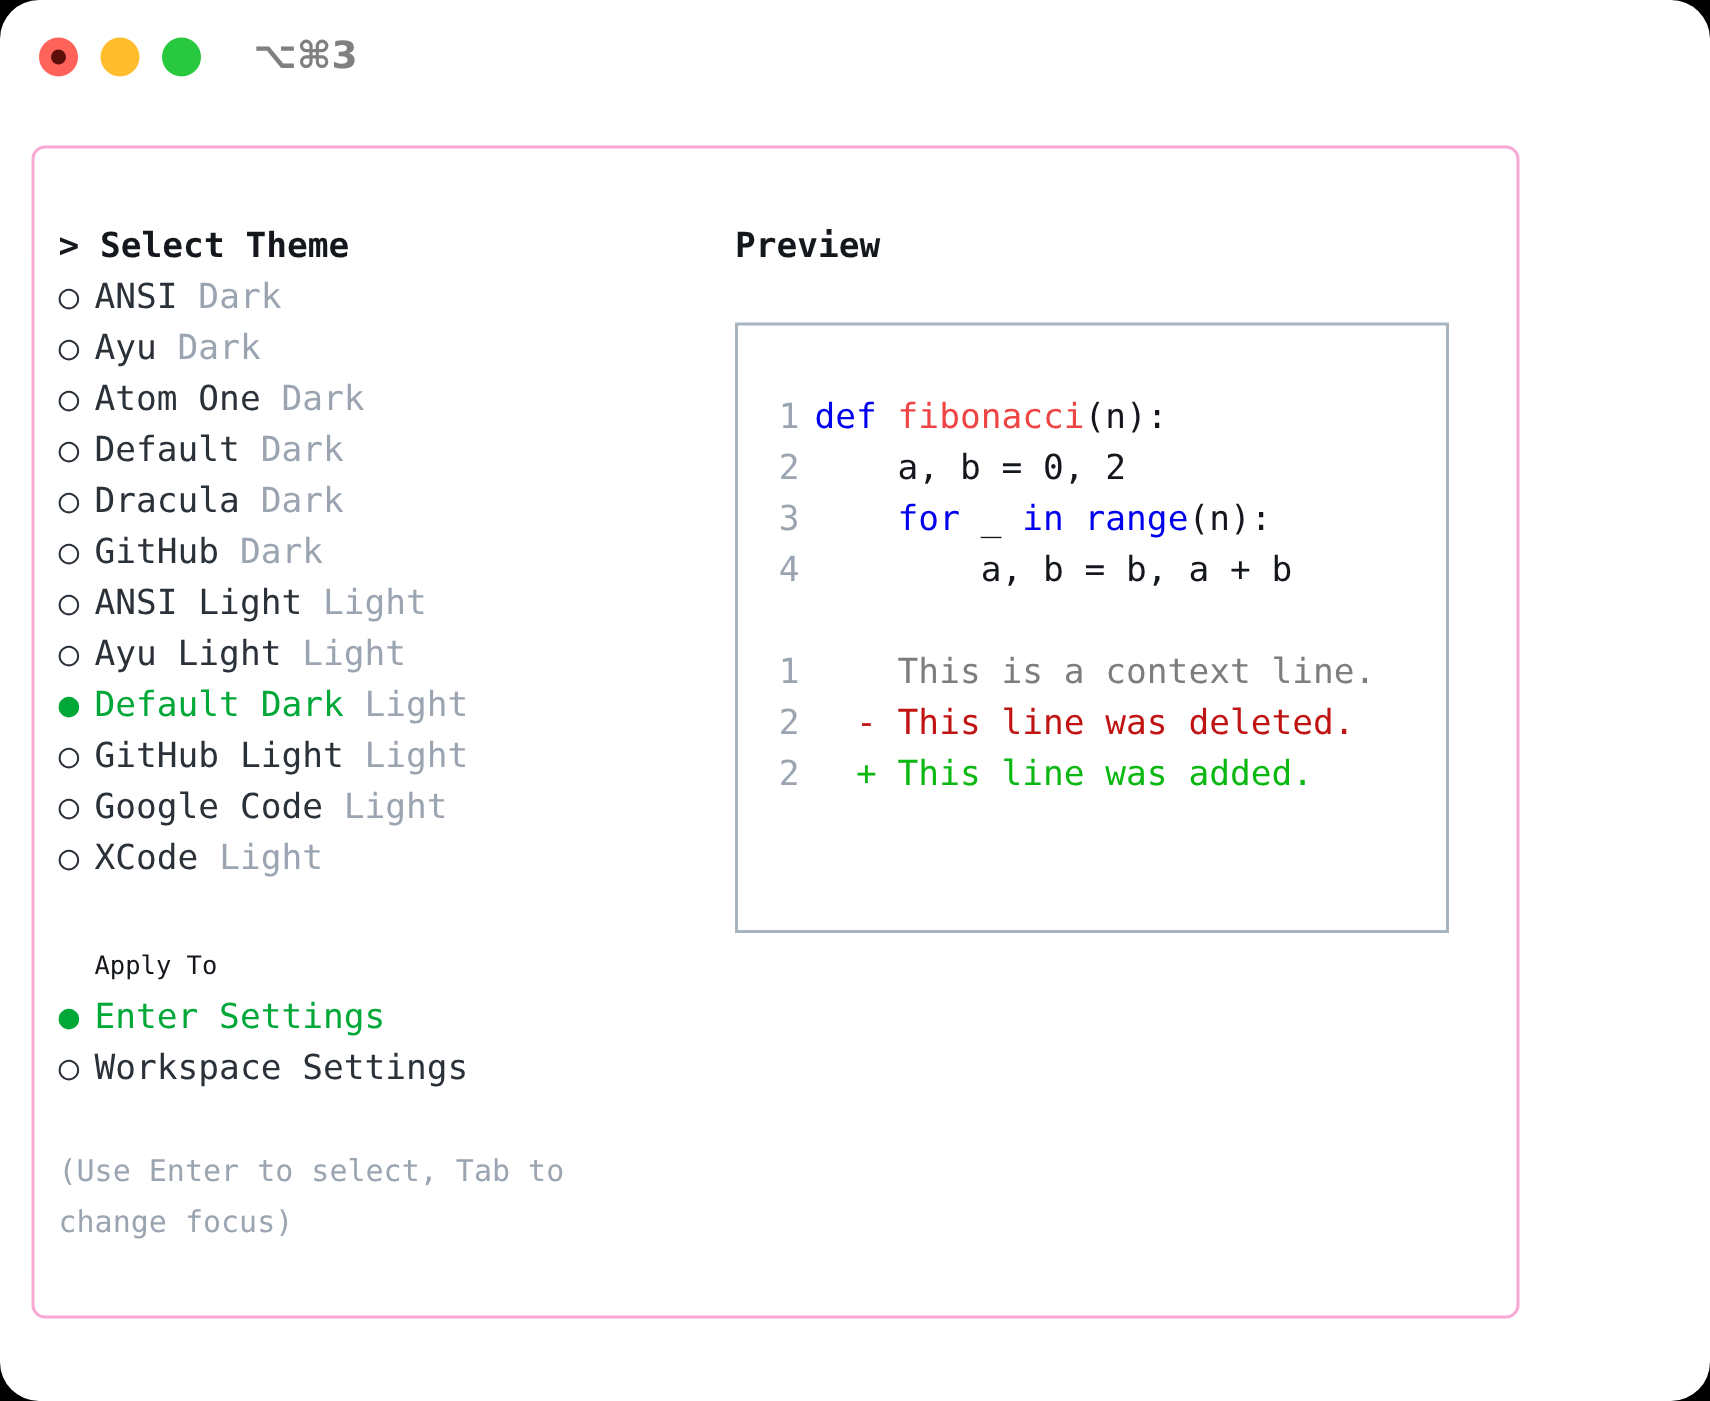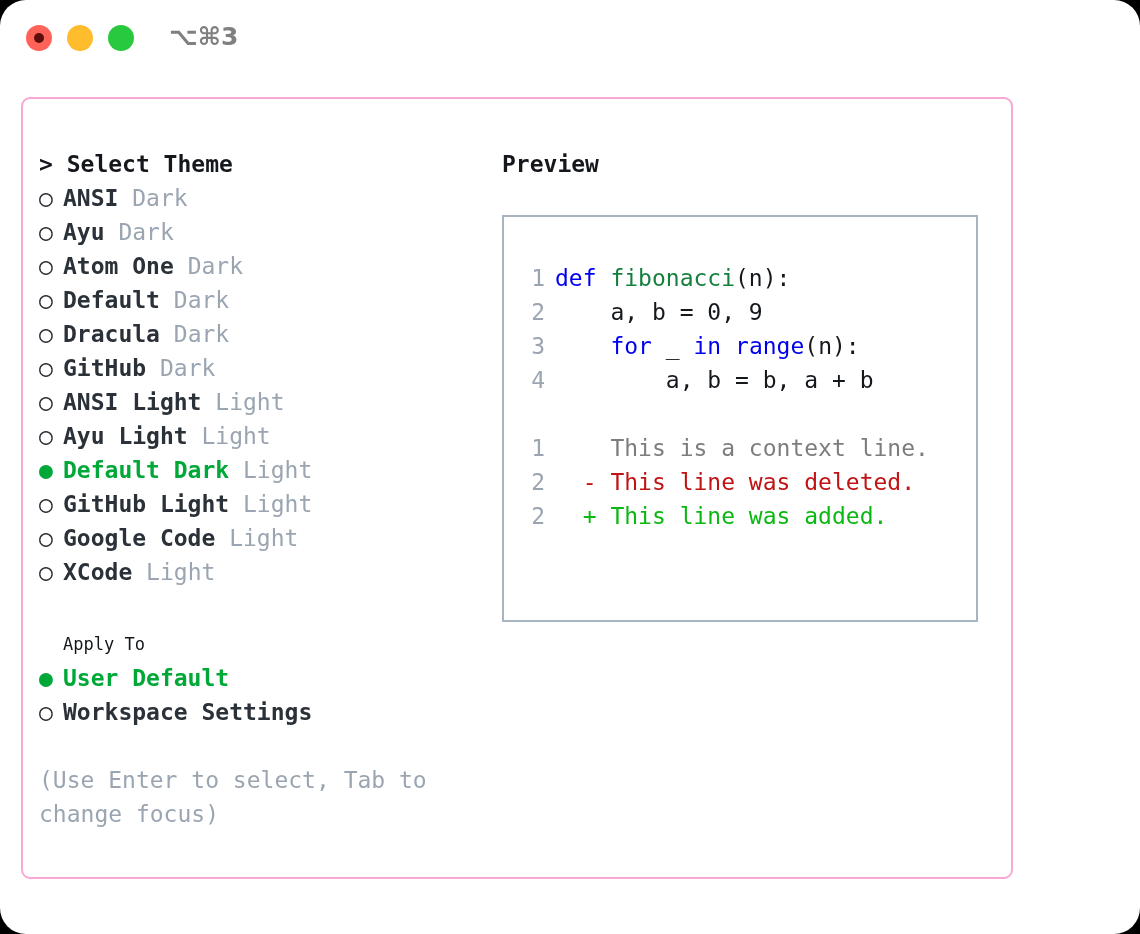--- a/index.html
+++ b/index.html
@@ -101,47 +101,47 @@
     white-space: pre;
     display: block;
   }
   .bullet {
     display: inline-block;
     width: 24px;
   }
   .bullet.off { color: #2b3138; }
   .bullet.on  { color: #00a838; }
   .theme-row.selected .name { color: #00a838; }
-  .name { color: #2b3138; font-weight: bold; }
+  .name { color: #2b3138; }
   .variant { color: #9aa5b1; }
 
   .section-gap { height: 38px; }
 
   .apply-title {
     font-size: 17px;
     font-weight: normal;
     color: #14181d;
     height: 34px;
     line-height: 34px;
     white-space: pre;
     padding-left: 24px;
   }
   .hint {
     margin-top: 34px;
-    font-size: 23px;
+    font-size: 20px;
     line-height: 34px;
     color: #9aa5b1;
     width: 400px;
     white-space: pre-wrap;
   }
 
   
   .right-col {
     position: absolute;
-    left: 479px;
+    left: 467px;
     top: 48px;
     width: 490px;
   }
   .preview-title {
     font-size: 23px;
     font-weight: bold;
     color: #14181d;
     height: 34px;
     line-height: 34px;
     white-space: pre;
@@ -164,21 +164,21 @@
     color: #2b3138;
   }
   .ln {
     display: inline-block;
     width: 24px;
     text-align: right;
     color: #9aa5b1;
     margin-right: 10px;
   }
   .kw   { color: #0000ee; }
-  .fn   { color: #15803d; }
+  .fn   { color: #ef4444; }
   .plain{ color: #14181d; }
   .diff-gap { height: 34px; }
   .diff-ctx { color: #7d7d7d; }
   .diff-del { color: #c01414; }
   .diff-add { color: #0bb812; }
 </style>
 </head>
 <body>
 
 <div class="page">
@@ -210,35 +210,35 @@
           <div class="theme-row"><span class="bullet off">○</span><span class="name">GitHub Light</span><span class="variant"> Light</span></div>
           <div class="theme-row"><span class="bullet off">○</span><span class="name">Google Code</span><span class="variant"> Light</span></div>
           <div class="theme-row"><span class="bullet off">○</span><span class="name">XCode</span><span class="variant"> Light</span></div>
         </div>
 
       <div class="section-gap"></div>
 
       <div class="apply-title">Apply To</div>
 
       <div id="apply-list">
-          <div class="theme-row selected"><span class="bullet on">●</span><span class="name">User Default</span></div>
+          <div class="theme-row selected"><span class="bullet on">●</span><span class="name">Enter Settings</span></div>
           <div class="theme-row"><span class="bullet off">○</span><span class="name">Workspace Settings</span></div>
         </div>
 
       <div class="hint">(Use Enter to select, Tab to
 change focus)</div>
     </div>
 
     <div class="right-col">
       <div class="preview-title">Preview</div>
 
       <div class="preview-box">
         <div id="code-block">
             <div class="code-line"><span class="ln">1</span><span></span><span class="kw">def </span><span class="fn">fibonacci</span><span class="plain">(n):</span></div>
-            <div class="code-line"><span class="ln">2</span><span>    </span><span class="plain">a, b = 0, 9</span></div>
+            <div class="code-line"><span class="ln">2</span><span>    </span><span class="plain">a, b = 0, 2</span></div>
             <div class="code-line"><span class="ln">3</span><span>    </span><span class="kw">for </span><span class="plain">_ </span><span class="kw">in </span><span class="kw">range</span><span class="plain">(n):</span></div>
             <div class="code-line"><span class="ln">4</span><span>        </span><span class="plain">a, b = b, a + b</span></div>
           </div>
         <div class="diff-gap"></div>
         <div id="diff-block">
             <div class="code-line"><span class="ln">1</span><span class="diff-ctx">    </span><span class="diff-ctx">This is a context line.</span></div>
             <div class="code-line"><span class="ln">2</span><span class="diff-del">  - </span><span class="diff-del">This line was deleted.</span></div>
             <div class="code-line"><span class="ln">2</span><span class="diff-add">  + </span><span class="diff-add">This line was added.</span></div>
           </div>
       </div>

